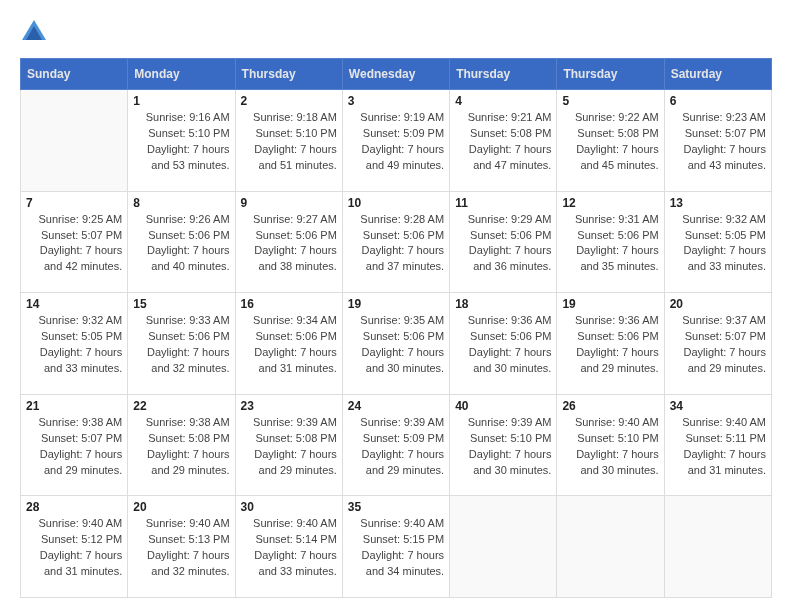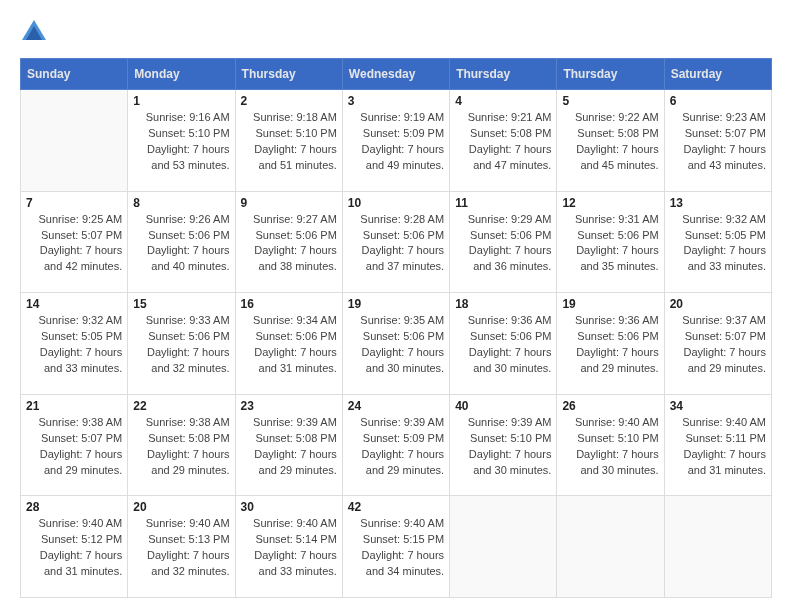--- a/index.html
+++ b/index.html
@@ -261,21 +261,21 @@
           </td>
           <td>
             <span class="day-num">20</span>
             <div class="day-info">Sunrise: 9:40 AM<br>Sunset: 5:13 PM<br>Daylight: 7 hours<br>and 32 minutes.</div>
           </td>
           <td>
             <span class="day-num">30</span>
             <div class="day-info">Sunrise: 9:40 AM<br>Sunset: 5:14 PM<br>Daylight: 7 hours<br>and 33 minutes.</div>
           </td>
           <td>
-            <span class="day-num">42</span>
+            <span class="day-num">35</span>
             <div class="day-info">Sunrise: 9:40 AM<br>Sunset: 5:15 PM<br>Daylight: 7 hours<br>and 34 minutes.</div>
           </td>
           <td class="empty"></td>
           <td class="empty"></td>
           <td class="empty"></td>
         </tr>
       </tbody>
   </table>
 </div>
 

